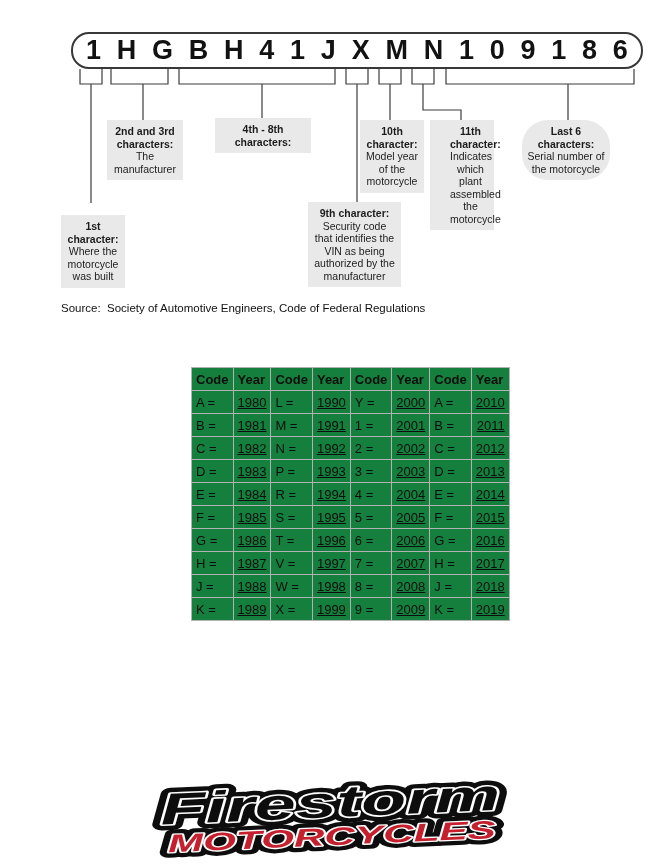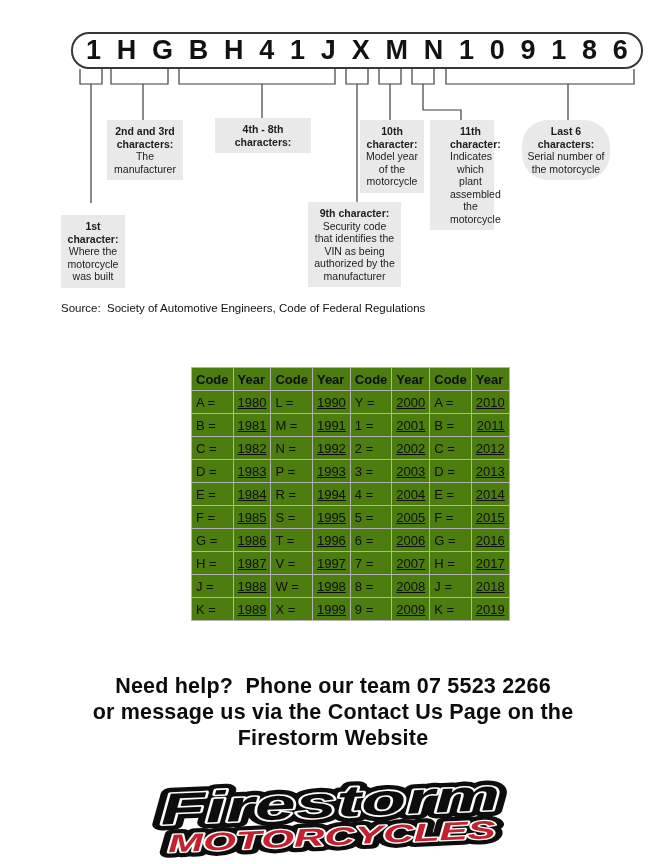--- a/index.html
+++ b/index.html
@@ -27,21 +27,21 @@
   #box-fourth-eighth{left:207px;top:118px;width:96px;margin-left:8px;}
   #box-ninth{left:308px;top:202px;width:93px;}
   #box-tenth{left:360px;top:120px;width:64px;}
   #box-eleventh{left:430px;top:120px;width:64px;padding-left:20px;}
   #box-last-six{left:522px;top:120px;width:88px;border-radius:26px;}
 
   .source-note{position:absolute;left:61px;top:302px;font-size:11.5px;color:#111;white-space:pre-wrap;z-index:2;}
 
   
   .year-table{position:absolute;left:191px;top:367px;border-collapse:collapse;z-index:2;
-              font-size:13px;line-height:15px;color:#0e0e0e;background:#4d7c0f;}
+              font-size:13px;line-height:15px;color:#0e0e0e;background:#15803d;}
   .year-table th,.year-table td{border:1px solid #b2b2b2;padding:3px 4px;height:16px;vertical-align:middle;}
   .year-table th{font-weight:bold;text-align:left;}
   .year-table th:nth-child(odd){width:28px;}
   .year-table th:nth-child(even){width:26px;}
   .year-table td.code{text-align:left;}
   .year-table td.year{text-align:right;text-decoration:underline;}
 
   .help-text{position:absolute;left:0;top:673px;width:666px;text-align:center;z-index:2;
              font-weight:bold;font-size:21.5px;line-height:26px;letter-spacing:.2px;
              color:#0c0c0c;white-space:pre-wrap;}
@@ -249,23 +249,20 @@
           <td class="code">X =</td>
           <td class="year">1999</td>
           <td class="code">9 =</td>
           <td class="year">2009</td>
           <td class="code">K =</td>
           <td class="year">2019</td>
         </tr>
       </tbody>
   </table>
 
-  <div class="help-text">Need help?  Phone our team 07 5523 2266
-or message us via the Contact Us Page on the
-Firestorm Website</div>
 
   <svg class="logo-svg" width="364" height="90" viewBox="0 0 364 90" xmlns="http://www.w3.org/2000/svg">
     <g transform="rotate(-2.5 182 45)">
       <text class="logo-word-outline" x="10" y="44" font-size="44" textLength="340" lengthAdjust="spacingAndGlyphs">Firestorm</text>
       <text class="logo-word" x="10" y="44" font-size="44" textLength="340" lengthAdjust="spacingAndGlyphs">Firestorm</text>
       <text class="logo-sub-outline" x="16" y="72" font-size="25" textLength="328" lengthAdjust="spacingAndGlyphs">MOTORCYCLES</text>
       <text class="logo-sub" x="16" y="72" font-size="25" textLength="328" lengthAdjust="spacingAndGlyphs">MOTORCYCLES</text>
     </g>
   </svg>
 

